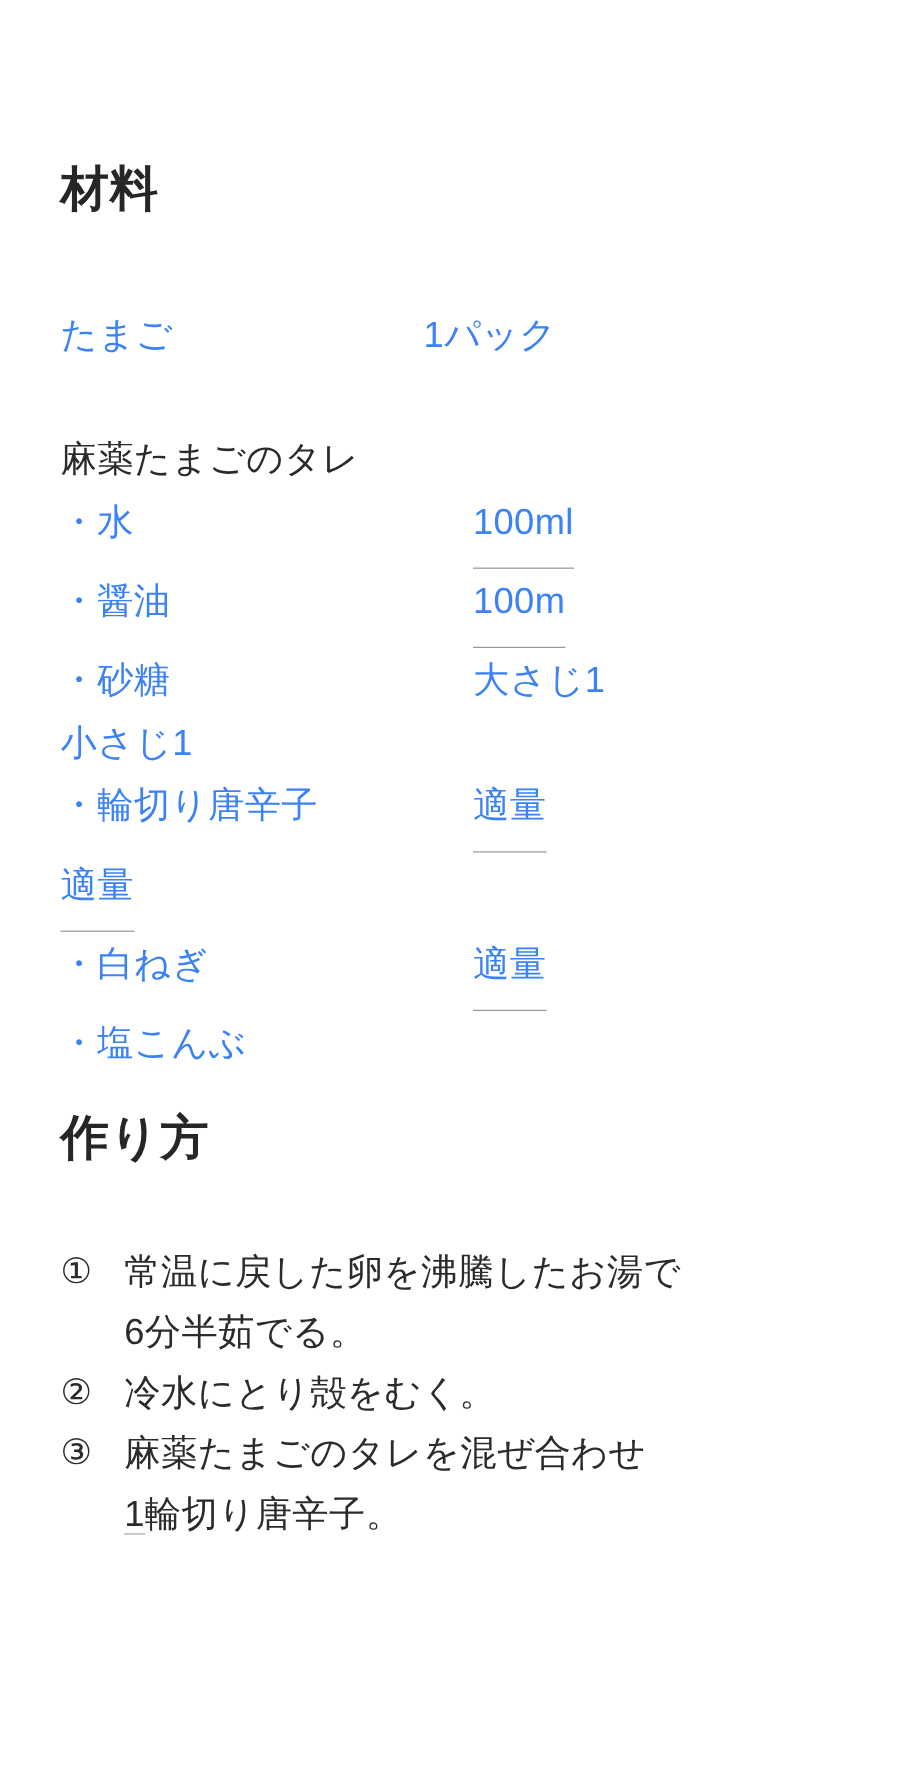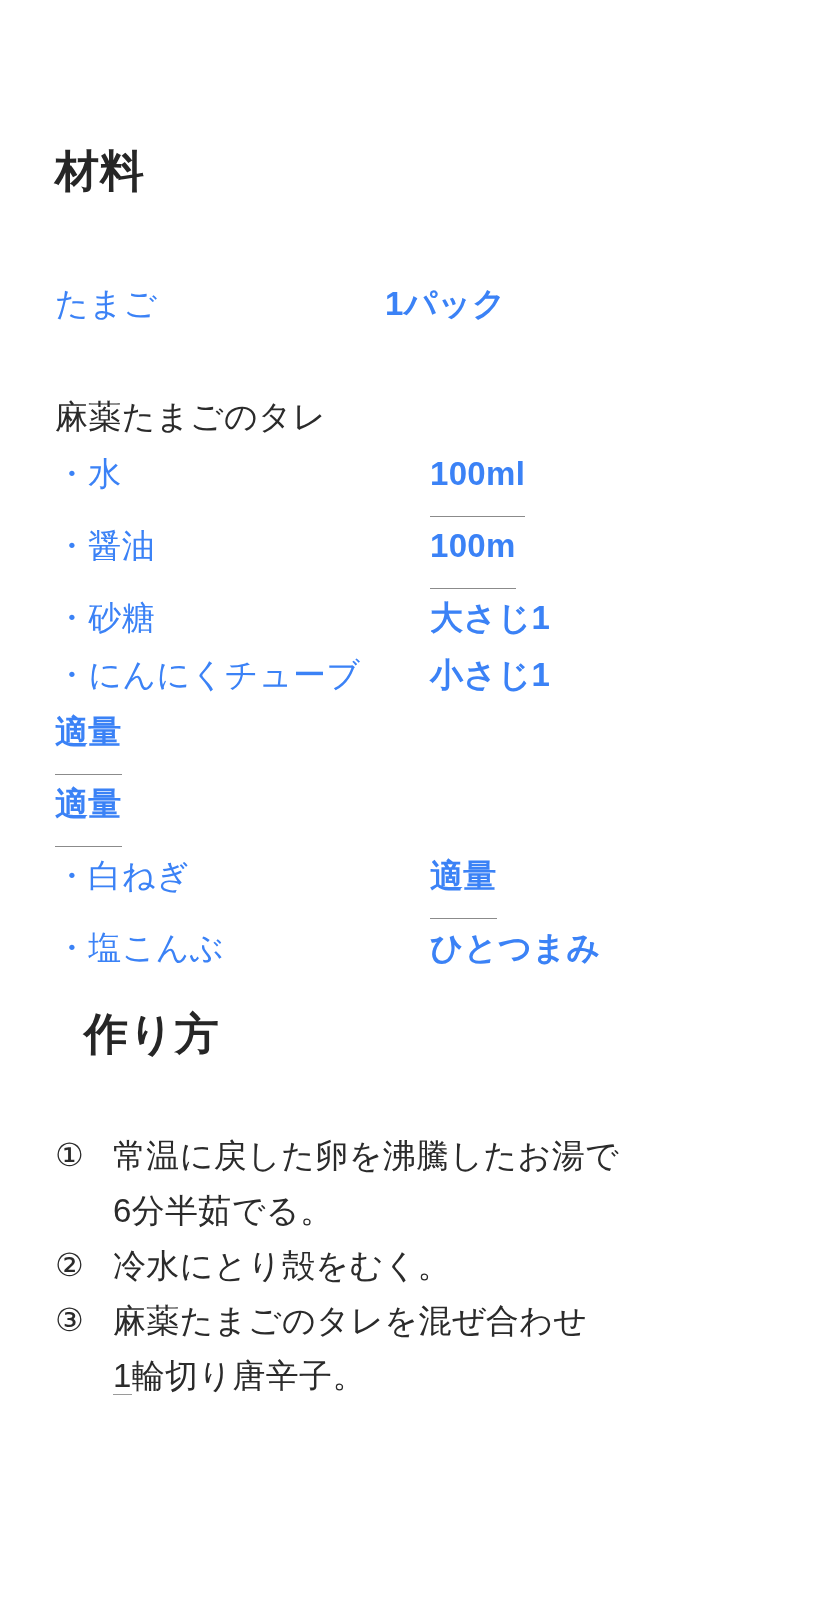--- a/index.html
+++ b/index.html
@@ -24,21 +24,21 @@
 
   
   .section-title {
     font-size: 44px;
     font-weight: 700;
     letter-spacing: 0.02em;
     color: #262626;
     margin: 0;
   }
   #ingredients-title { position: absolute; left: 55px; top: 142px; }
-  #steps-title       { position: absolute; left: 55px; top: 1005px; margin-left: 29px; }
+  #steps-title       { position: absolute; left: 55px; top: 1005px; }
 
   
   .ing-block { position: absolute; left: 55px; }
   #main-ingredient { top: 275px; }
   #sauce-block     { top: 388px; }
 
   .row {
     display: flex;
     align-items: baseline;
     font-size: 33px;
@@ -46,21 +46,20 @@
     color: #3b82f6;
     letter-spacing: 0.01em;
     white-space: nowrap;
   }
   .row .name {
     width: 330px;
     flex: 0 0 330px;
   }
   .row .amount {
     flex: 0 0 auto;
-    font-weight: bold;
   }
   .row.sub .name {
     width: 355px;
     flex: 0 0 355px;
     padding-left: 20px;
     text-indent: -20px;
   }
   .sauce-label {
     font-size: 33px;
     line-height: 57px;
@@ -124,36 +123,35 @@
     </div>
     <div class="row sub">
       <span class="name">・醤油</span>
       <span class="amount underline">100m</span>
     </div>
     <div class="row sub">
       <span class="name">・砂糖</span>
       <span class="amount">大さじ1</span>
     </div>
     <div class="row sub">
-      <span class="name">・にんにくチューブ</span>
       <span class="amount">小さじ1</span>
     </div>
     <div class="row sub">
+      <span class="name">・輪切り唐辛子</span>
       <span class="amount underline">適量</span>
     </div>
     <div class="row sub">
       <span class="amount underline">適量</span>
     </div>
     <div class="row sub">
       <span class="name">・白ねぎ</span>
       <span class="amount underline">適量</span>
     </div>
     <div class="row sub">
       <span class="name">・塩こんぶ</span>
-      <span class="amount">ひとつまみ</span>
     </div>
   </div>
 
   <h1 class="section-title" id="steps-title">作り方</h1>
 
   <div id="steps-list">
 
     <div class="step">
       <span class="marker">①</span>
       <span class="text">

